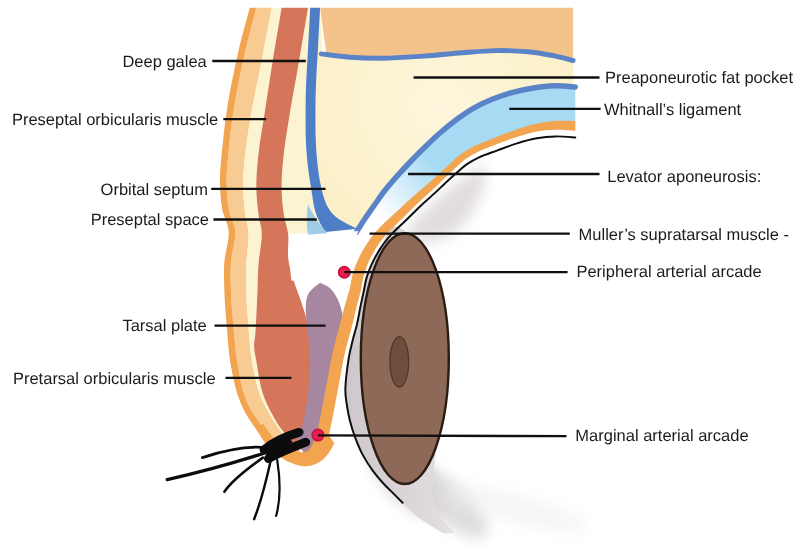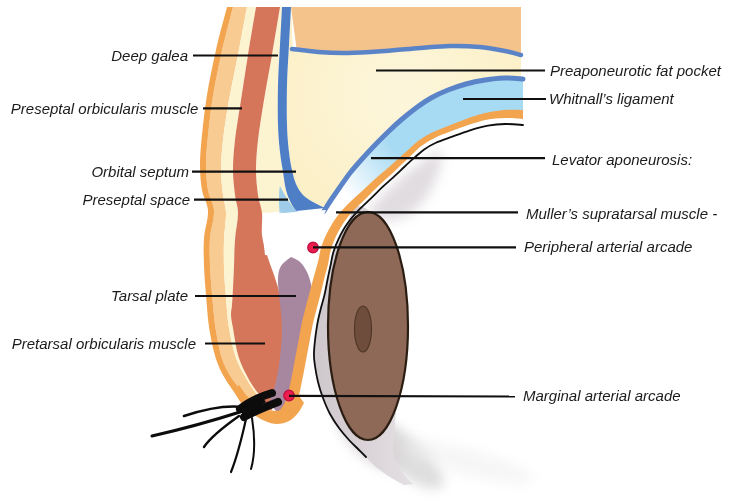--- a/index.html
+++ b/index.html
@@ -1,14 +1,14 @@
 <!DOCTYPE html>
 <html><head><meta charset="utf-8"><style>
 html,body{margin:0;padding:0;background:#fff;}
-#c{position:relative;width:734px;height:500px;overflow:hidden;background:#fff;font-style:italic;}
+#c{position:relative;width:734px;height:500px;overflow:hidden;background:#fff;}
 text{font-family:"Liberation Sans",sans-serif;font-size:15px;fill:#1b1b1b;}
 </style></head><body>
 <div id="c">
 <svg width="734" height="500" viewBox="0 0 734 500">
 <defs>
 <filter id="blur6" x="-40%" y="-40%" width="180%" height="180%">
           <feGaussianBlur stdDeviation="6"></feGaussianBlur>
         </filter>
 <filter id="blur3" x="-40%" y="-40%" width="180%" height="180%">
           <feGaussianBlur stdDeviation="3"></feGaussianBlur>

